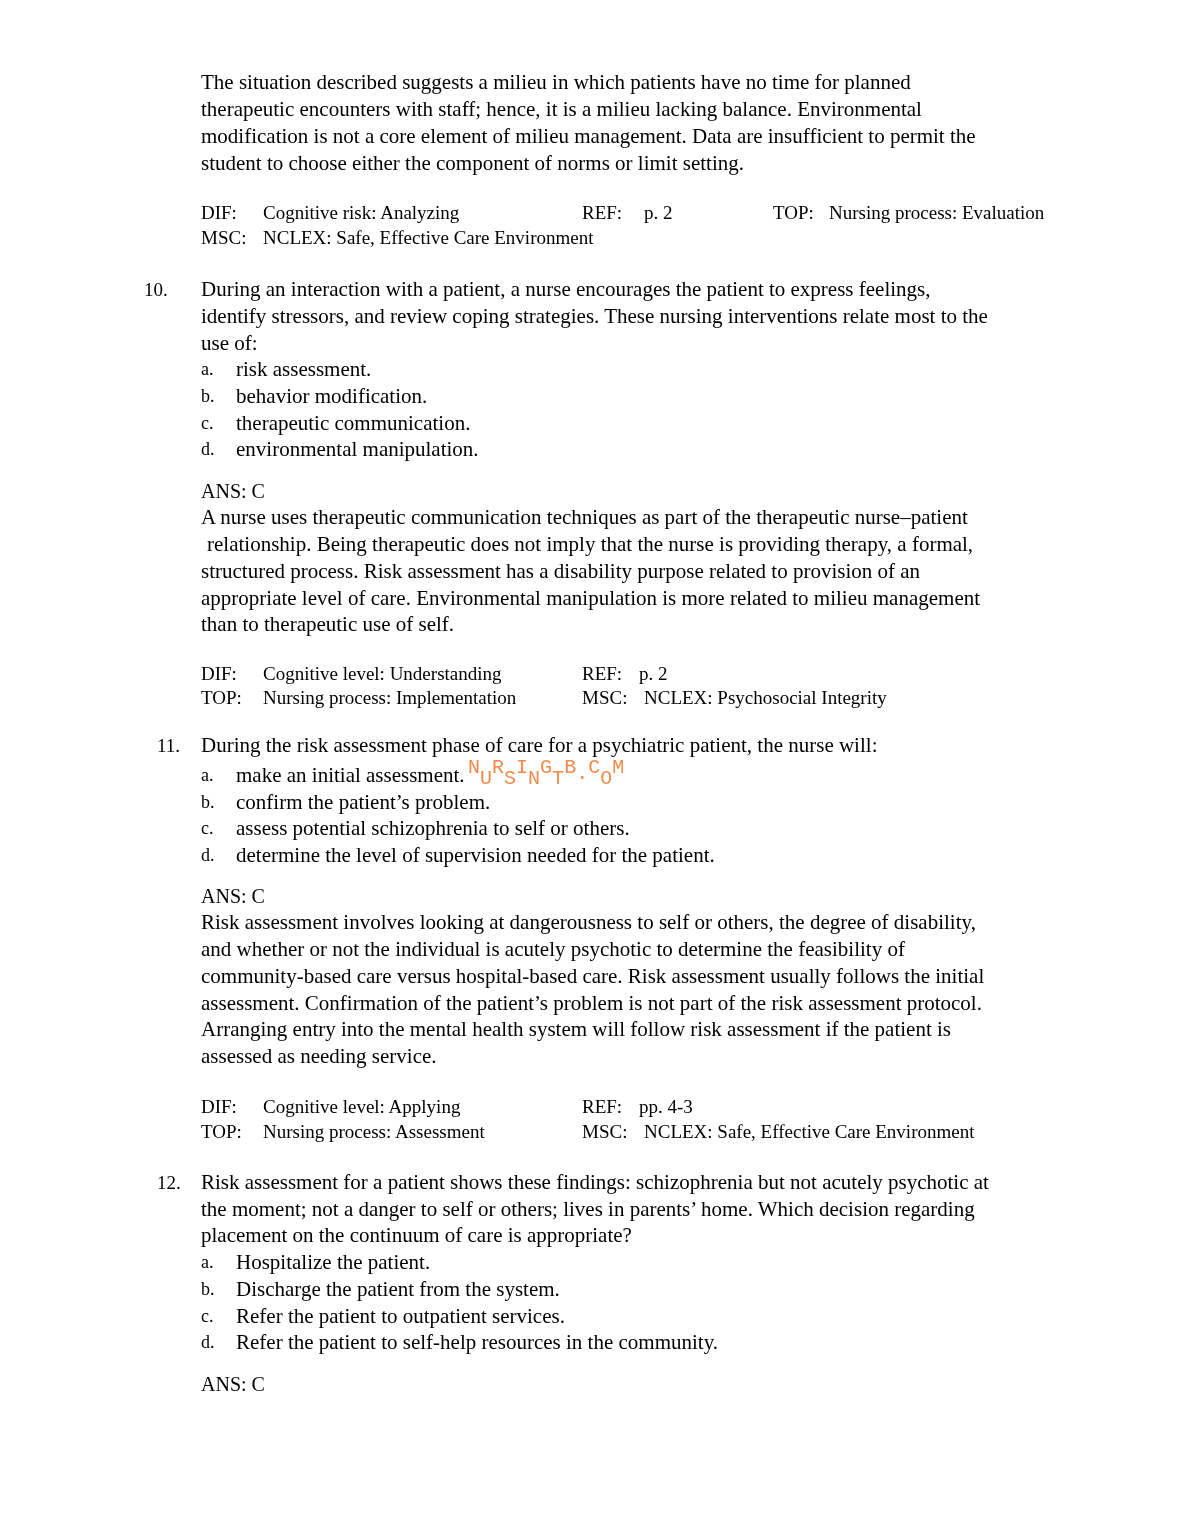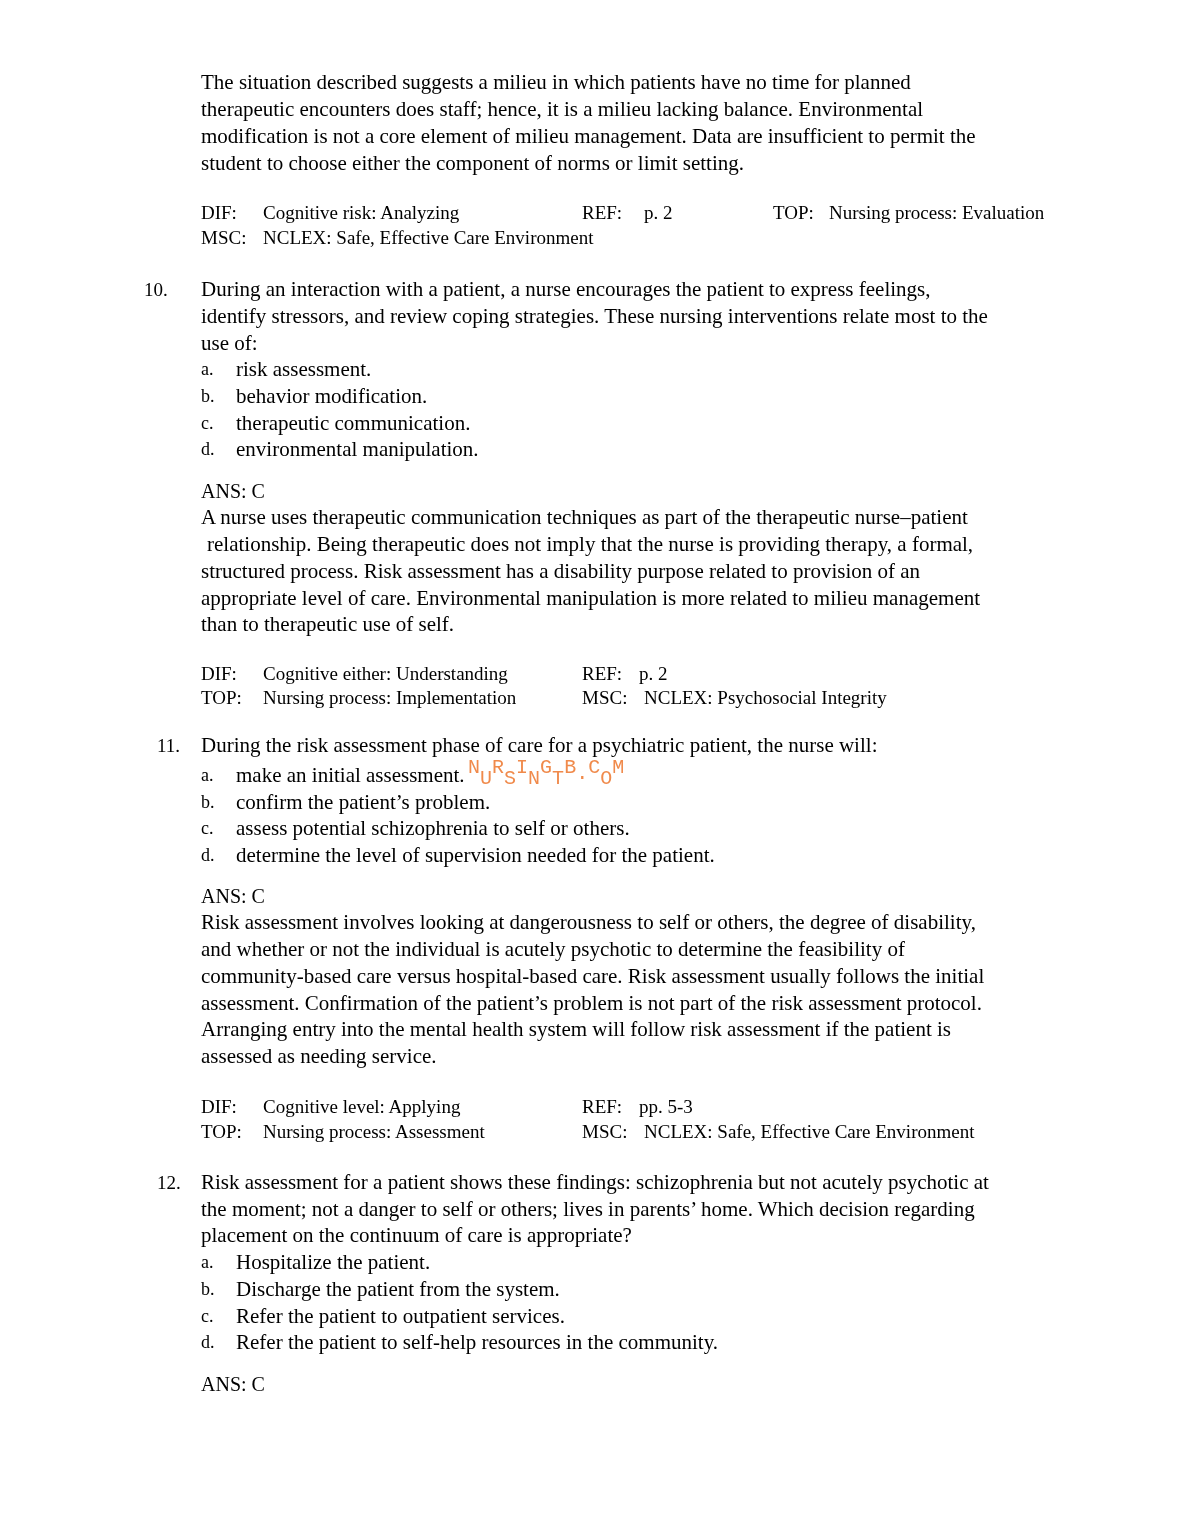--- a/index.html
+++ b/index.html
@@ -14,21 +14,21 @@
                font-size: 20px; line-height: 24px; white-space: nowrap; }
   .watermark span { display: inline-block; }
   .wm-up { transform: translateY(-6px); }
   .wm-dn { transform: translateY(5px); }
 </style>
 </head>
 <body>
 
 <div>
   <div class="line" style="left:201px;top:69px">The situation described suggests a milieu in which patients have no time for planned</div>
-  <div class="line" style="left:201px;top:96px">therapeutic encounters does staff; hence, it is a milieu lacking balance. Environmental</div>
+  <div class="line" style="left:201px;top:96px">therapeutic encounters with staff; hence, it is a milieu lacking balance. Environmental</div>
   <div class="line" style="left:201px;top:123px">modification is not a core element of milieu management. Data are insufficient to permit the</div>
   <div class="line" style="left:201px;top:150px">student to choose either the component of norms or limit setting.</div>
 </div>
 <div>
   <span class="meta" style="left:201px;top:201px">DIF:</span>
   <span class="meta" style="left:263px;top:201px">Cognitive risk: Analyzing</span>
   <span class="meta" style="left:582px;top:201px">REF:</span>
   <span class="meta" style="left:644px;top:201px">p. 2</span>
   <span class="meta" style="left:773px;top:201px">TOP:</span>
   <span class="meta" style="left:829px;top:201px">Nursing process: Evaluation</span>
@@ -52,21 +52,21 @@
   <span class="opt-text" style="left:236px;top:436px">environmental manipulation.</span>
 
   <div class="line" style="left:201px;top:478px;font-size:20px">ANS: C</div>
   <div class="line" style="left:201px;top:504px">A nurse uses therapeutic communication techniques as part of the therapeutic nurse–patient</div>
   <div class="line" style="left:207px;top:531px">relationship. Being therapeutic does not imply that the nurse is providing therapy, a formal,</div>
   <div class="line" style="left:201px;top:558px">structured process. Risk assessment has a disability purpose related to provision of an</div>
   <div class="line" style="left:201px;top:585px">appropriate level of care. Environmental manipulation is more related to milieu management</div>
   <div class="line" style="left:201px;top:611px">than to therapeutic use of self.</div>
 
   <span class="meta" style="left:201px;top:662px">DIF:</span>
-  <span class="meta" style="left:263px;top:662px">Cognitive either: Understanding</span>
+  <span class="meta" style="left:263px;top:662px">Cognitive level: Understanding</span>
   <span class="meta" style="left:582px;top:662px">REF:</span>
   <span class="meta" style="left:639px;top:662px">p. 2</span>
   <span class="meta" style="left:201px;top:686px">TOP:</span>
   <span class="meta" style="left:263px;top:686px">Nursing process: Implementation</span>
   <span class="meta" style="left:582px;top:686px">MSC:</span>
   <span class="meta" style="left:644px;top:686px">NCLEX: Psychosocial Integrity</span>
 </div>
 
 <div>
   <span class="qnum" style="left:157px;top:732px">11.</span>
@@ -85,21 +85,21 @@
   <div class="line" style="left:201px;top:909px">Risk assessment involves looking at dangerousness to self or others, the degree of disability,</div>
   <div class="line" style="left:201px;top:936px">and whether or not the individual is acutely psychotic to determine the feasibility of</div>
   <div class="line" style="left:201px;top:963px">community-based care versus hospital-based care. Risk assessment usually follows the initial</div>
   <div class="line" style="left:201px;top:990px">assessment. Confirmation of the patient’s problem is not part of the risk assessment protocol.</div>
   <div class="line" style="left:201px;top:1016px">Arranging entry into the mental health system will follow risk assessment if the patient is</div>
   <div class="line" style="left:201px;top:1043px">assessed as needing service.</div>
 
   <span class="meta" style="left:201px;top:1095px">DIF:</span>
   <span class="meta" style="left:263px;top:1095px">Cognitive level: Applying</span>
   <span class="meta" style="left:582px;top:1095px">REF:</span>
-  <span class="meta" style="left:639px;top:1095px">pp. 5-3</span>
+  <span class="meta" style="left:639px;top:1095px">pp. 4-3</span>
   <span class="meta" style="left:201px;top:1120px">TOP:</span>
   <span class="meta" style="left:263px;top:1120px">Nursing process: Assessment</span>
   <span class="meta" style="left:582px;top:1120px">MSC:</span>
   <span class="meta" style="left:644px;top:1120px">NCLEX: Safe, Effective Care Environment</span>
 </div>
 
 <div>
   <span class="qnum" style="left:157px;top:1169px">12.</span>
   <div class="line" style="left:201px;top:1169px">Risk assessment for a patient shows these findings: schizophrenia but not acutely psychotic at</div>
   <div class="line" style="left:201px;top:1196px">the moment; not a danger to self or others; lives in parents’ home. Which decision regarding</div>

